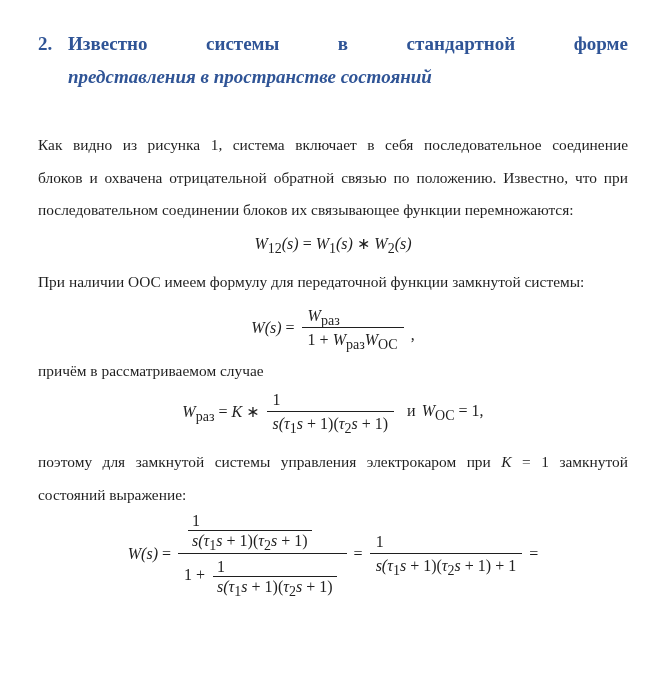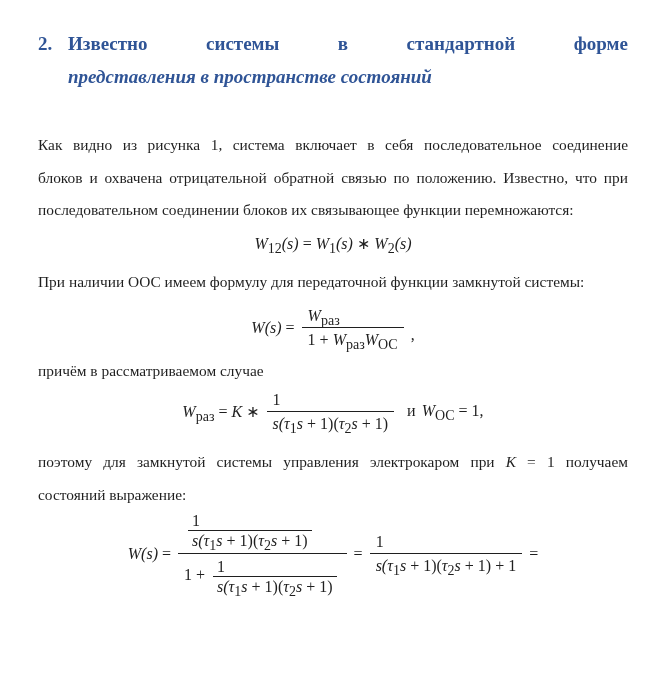--- a/index.html
+++ b/index.html
@@ -107,21 +107,21 @@
       <span class="frac">
         <span class="fnum"><span class="tok-n">1</span></span>
         <span class="fden"><span class="tok-i">s(τ</span><sub class="tok-sub">1</sub><span class="tok-i">s</span><span class="tok-n">&nbsp;+&nbsp;1)(</span><span class="tok-i">τ</span><sub class="tok-sub">2</sub><span class="tok-i">s</span><span class="tok-n">&nbsp;+&nbsp;1)</span></span>
       </span>
       <span class="mitem mtext"><span class="tok-n">и</span></span>
       <span class="mitem"><span class="tok-i">W</span><sub class="tok-sub">ОС</sub><span class="tok-n">&nbsp;=&nbsp;1,</span></span>
     </span>
   </div>
 
   <p class="para mt13">
-    <span class="line jl" style="display:block"><span>поэтому для замкнутой системы управления электрокаром при</span> <span class="imath"><span class="tok-i">K</span><span class="tok-n">&nbsp;=&nbsp;1</span></span> <span>получаем</span></span>
+    <span class="line jl" style="display:block"><span>поэтому для замкнутой системы управления электрокаром при</span> <span class="imath"><span class="tok-i">K</span><span class="tok-n">&nbsp;=&nbsp;1</span></span> <span>замкнутой</span></span>
     <span class="line" style="display:block">состояний выражение:</span>
   </p>
 
   <div class="formula">
     <span class="mrow">
       <span class="mitem"><span class="tok-i">W(s)</span><span class="tok-n">&nbsp;=</span></span>
       <span class="frac big">
         <span class="fnum">
           <span class="frac">
             <span class="fnum"><span class="tok-n">1</span></span>

